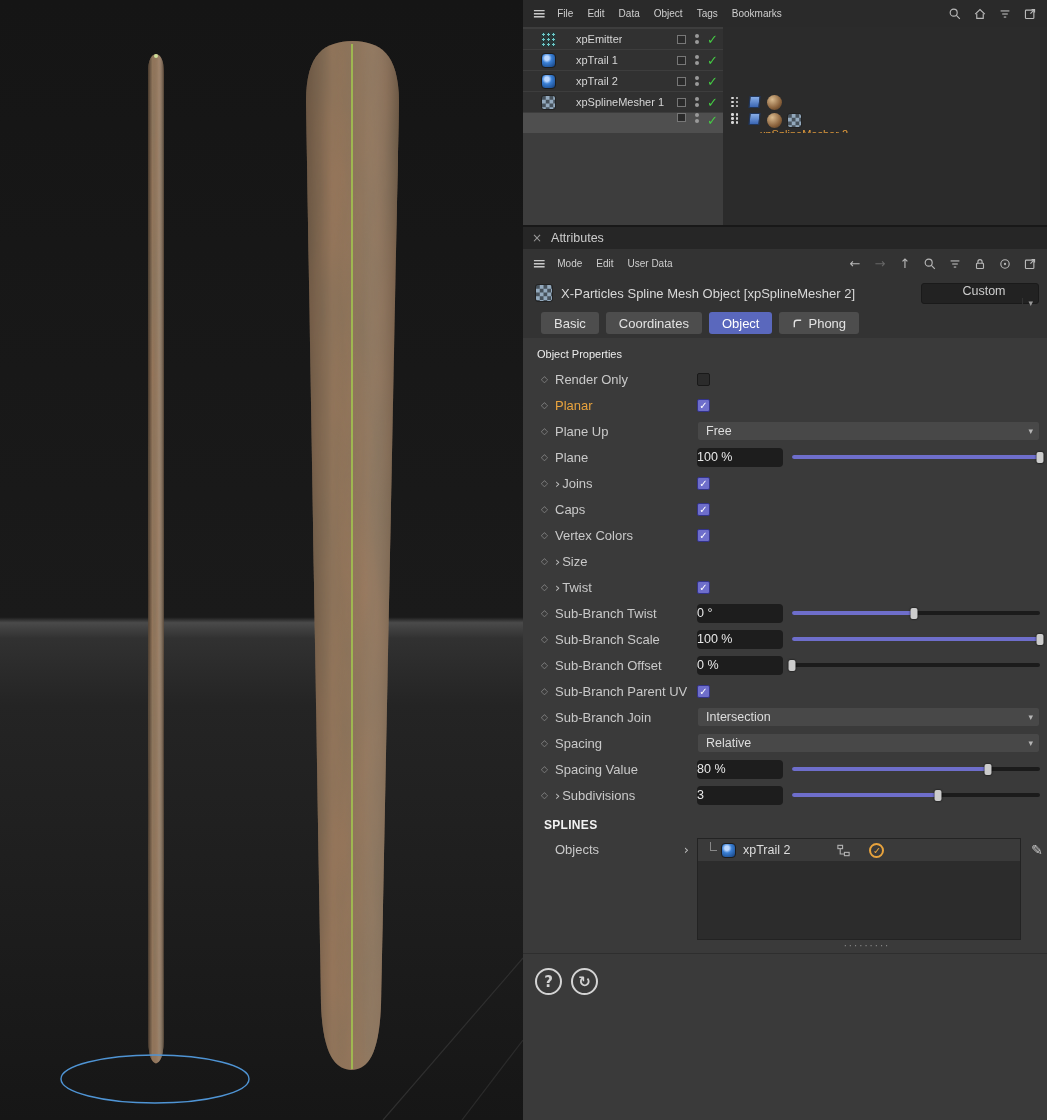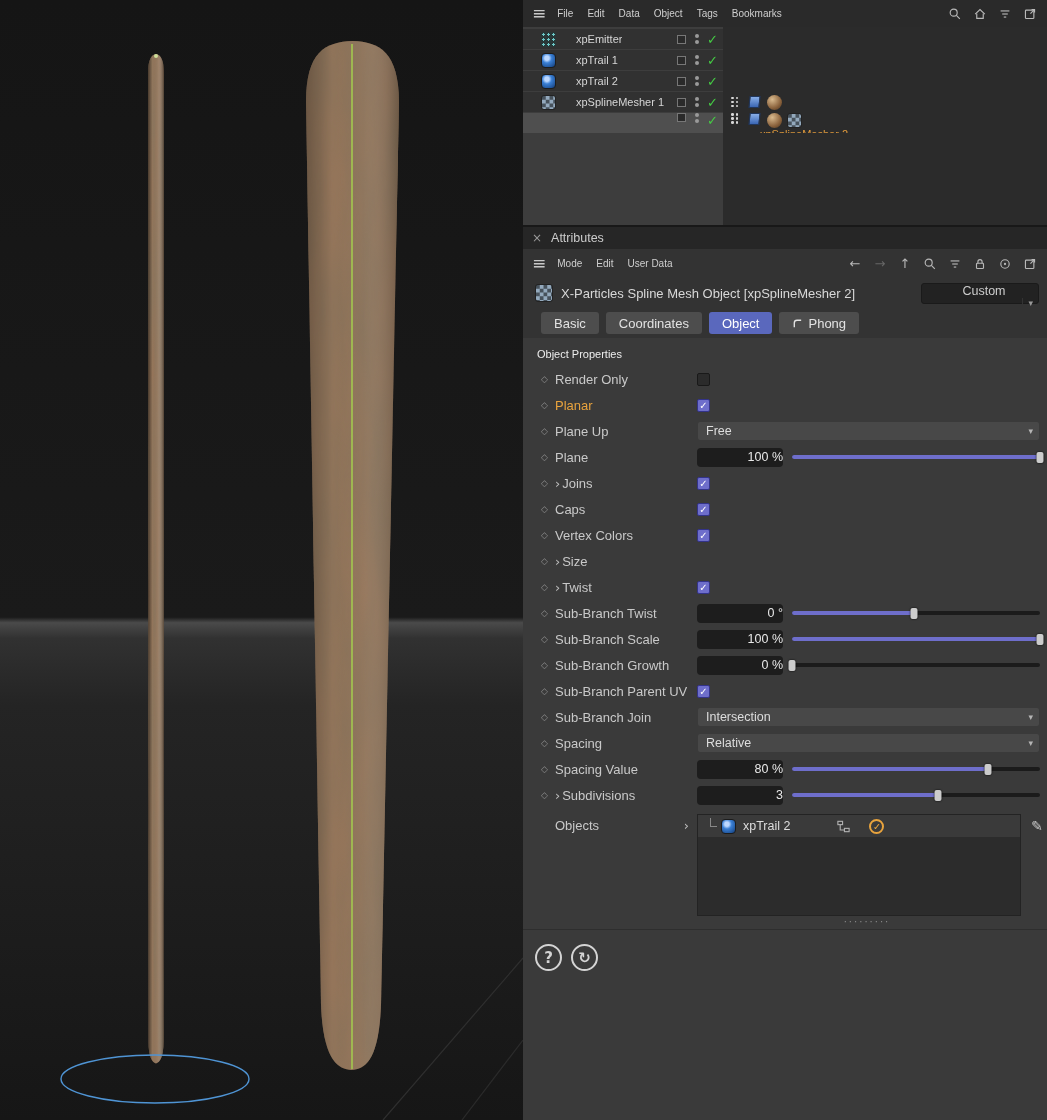--- a/index.html
+++ b/index.html
@@ -80,21 +80,21 @@
   .prop-row { display:flex; align-items:center; height:26px; padding-left:18px; padding-right:7px; }
   .keydot { width:14px; color:#8d8d8d; font-size:9px; flex:none; font-family:"DejaVu Sans",sans-serif; }
   .plabel { width:142px; flex:none; color:#c9c9c9; font-size:13px; white-space:nowrap; }
   .plabel.hl { color:var(--hl); }
   .plabel .exp { font-style:normal; color:#bdbdbd; font-size:13px; margin-right:2px; }
   .ctrl { flex:1; display:flex; align-items:center; }
   .cb { width:13px; height:13px; background:#2b2b2b; border:1px solid #191919; border-radius:2px;
     text-align:center; line-height:12px; font-size:10px; color:#fff; flex:none; font-family:"DejaVu Sans",sans-serif; }
   .cb.on { background:var(--accent); border-color:#33338a; }
   .valbox { width:86px; height:19px; line-height:19px; background:#1d1d1d; border-radius:4px;
-    text-align:right; font-size:12.5px; color:#e8e8e8; flex:none; }
+    text-align:left; font-size:12.5px; color:#e8e8e8; flex:none; }
   .slider { position:relative; flex:1; height:14px; margin-left:9px; }
   .slider .track { position:absolute; left:0; right:0; top:5px; height:4px; background:#1b1b1b; border-radius:2px; }
   .slider .fill { position:absolute; left:0; top:5px; height:4px; background:var(--accent); border-radius:2px; }
   .slider .knob { position:absolute; top:2px; width:7px; height:11px; background:#cccccc; border-radius:2px;
     transform:translateX(-50%); box-shadow:0 0 2px #000; }
   .dd { flex:1; height:20px; background:#484848; border:1px solid #3a3a3a; border-radius:3px;
     display:flex; align-items:center; padding:0 6px 0 8px; font-size:12.5px; color:#dddddd; }
   .dd .ddarrow { margin-left:auto; color:#b5b5b5; font-size:9px; padding-left:6px; font-family:"DejaVu Sans",sans-serif; }
 
   .splines-title { margin:10px 0 4px 21px; font-weight:bold; font-size:12px; color:#f2f2f2; letter-spacing:0.3px; }
@@ -451,21 +451,21 @@
             <span class="valbox">100 %</span>
             <span class="slider">
               <span class="track"></span>
               <span class="fill" style="width:100%"></span>
               <span class="knob" style="left:100%"></span>
             </span>
           </span>
         </div>
         <div class="prop-row">
           <span class="keydot">◇</span>
-          <span class="plabel">Sub-Branch Growth</span>
+          <span class="plabel">Sub-Branch Offset</span>
           <span class="ctrl">
             <span class="valbox">0 %</span>
             <span class="slider">
               <span class="track"></span>
               <span class="fill" style="width:0%"></span>
               <span class="knob" style="left:0%"></span>
             </span>
           </span>
         </div>
         <div class="prop-row">
@@ -514,20 +514,21 @@
             <span class="valbox">3</span>
             <span class="slider">
               <span class="track"></span>
               <span class="fill" style="width:59%"></span>
               <span class="knob" style="left:59%"></span>
             </span>
           </span>
         </div>
       </div>
 
+    <div class="splines-title">SPLINES</div>
 
     <div class="objects-block">
       <span class="objects-label-zone">
         <span class="objects-label">Objects</span>
         <span class="objects-expand glyph">›</span>
       </span>
       <div class="sp-box">
         <div class="sp-row">
           <span class="treeline"></span>
           <span class="oicon trail"></span>

